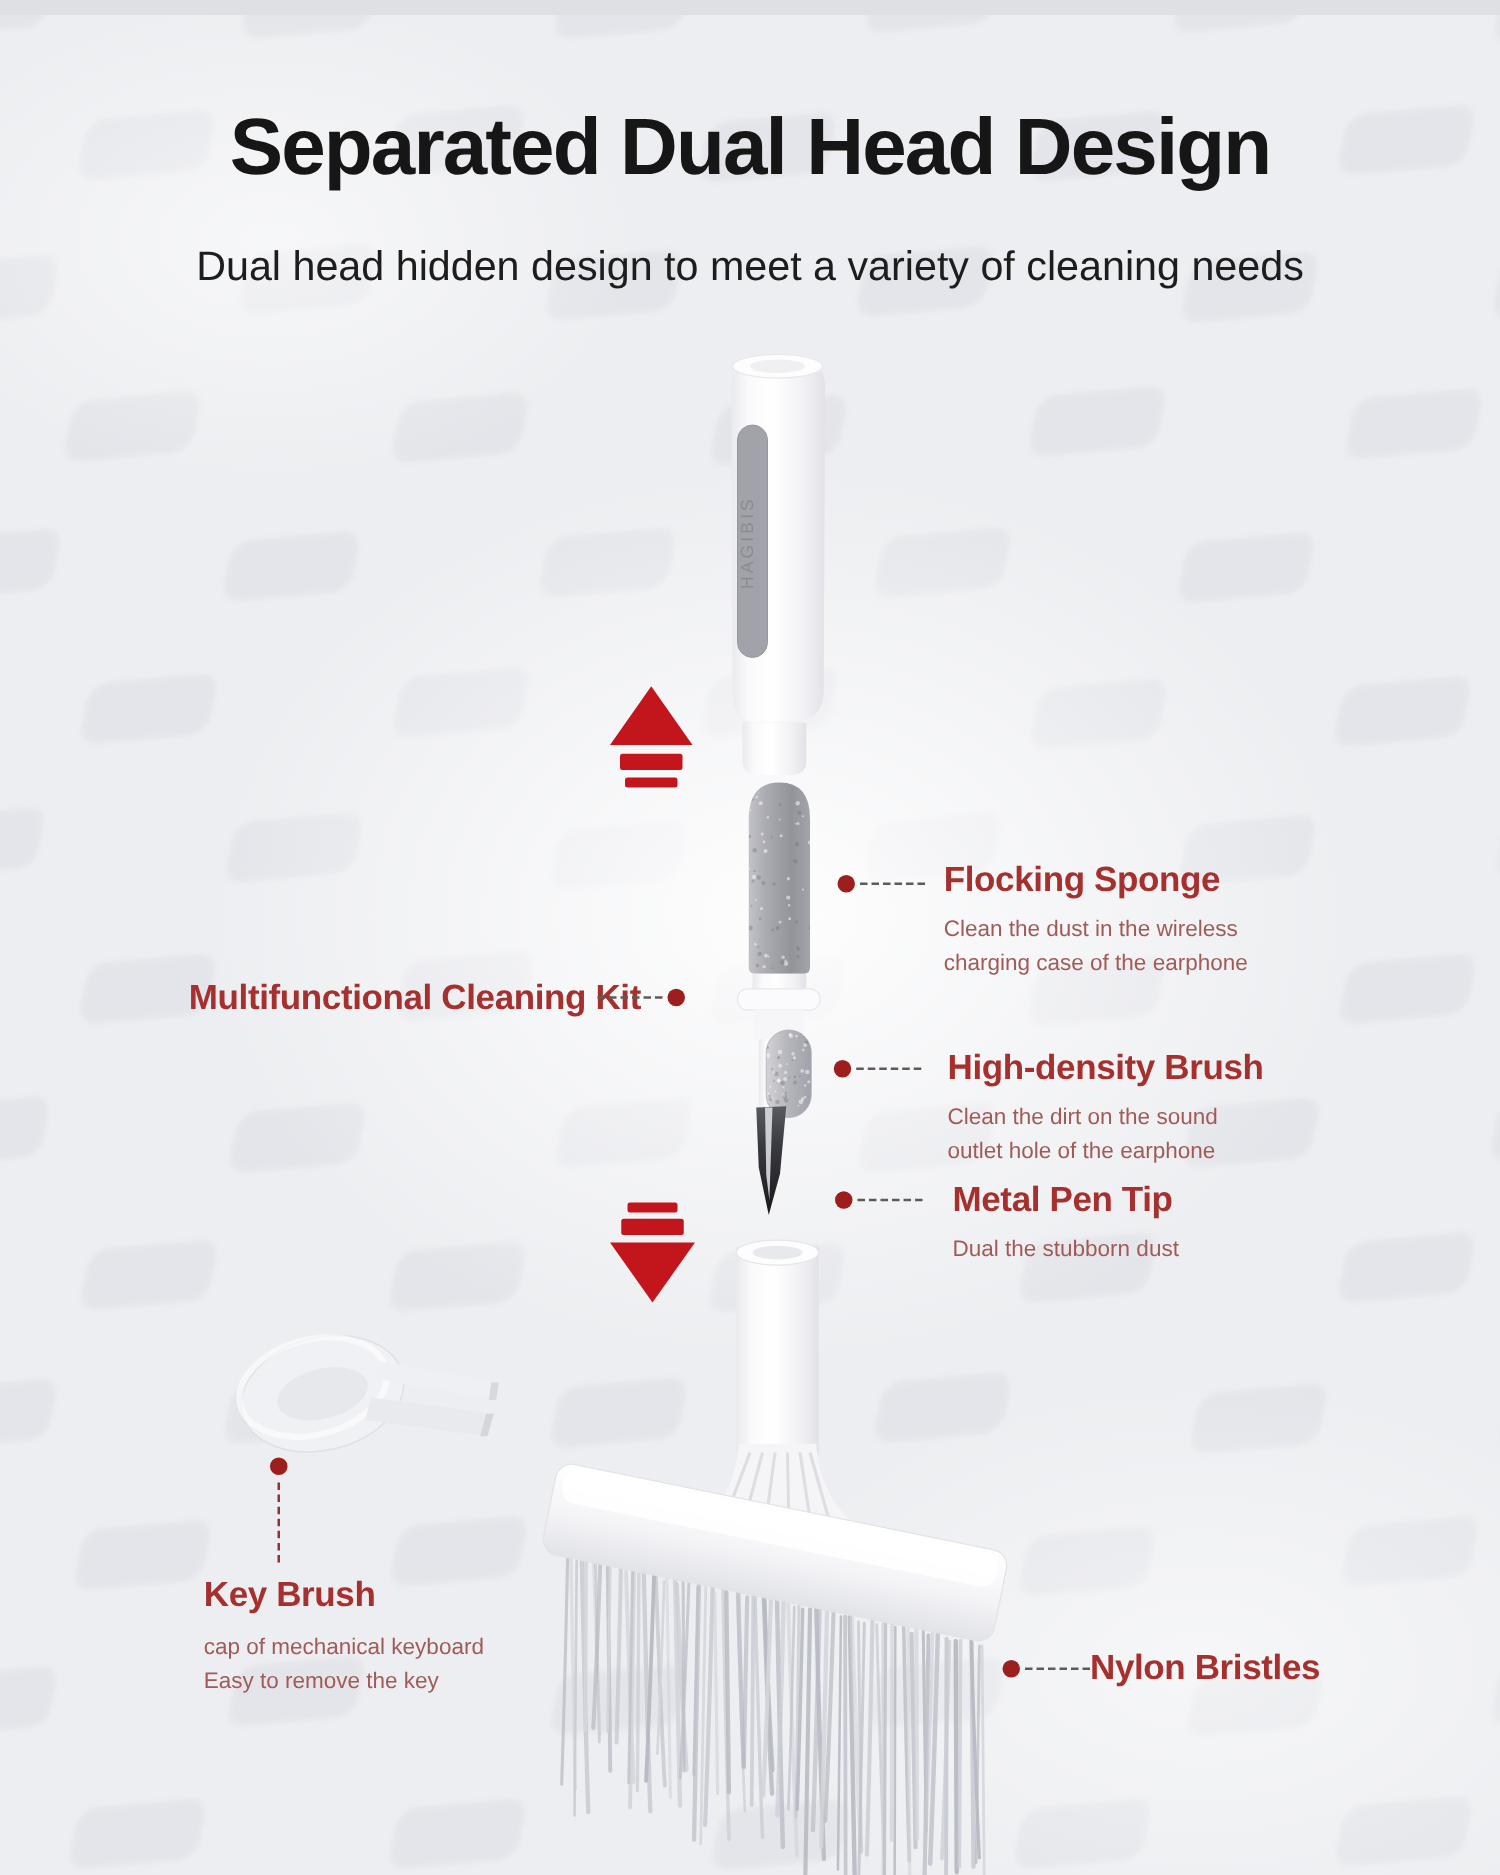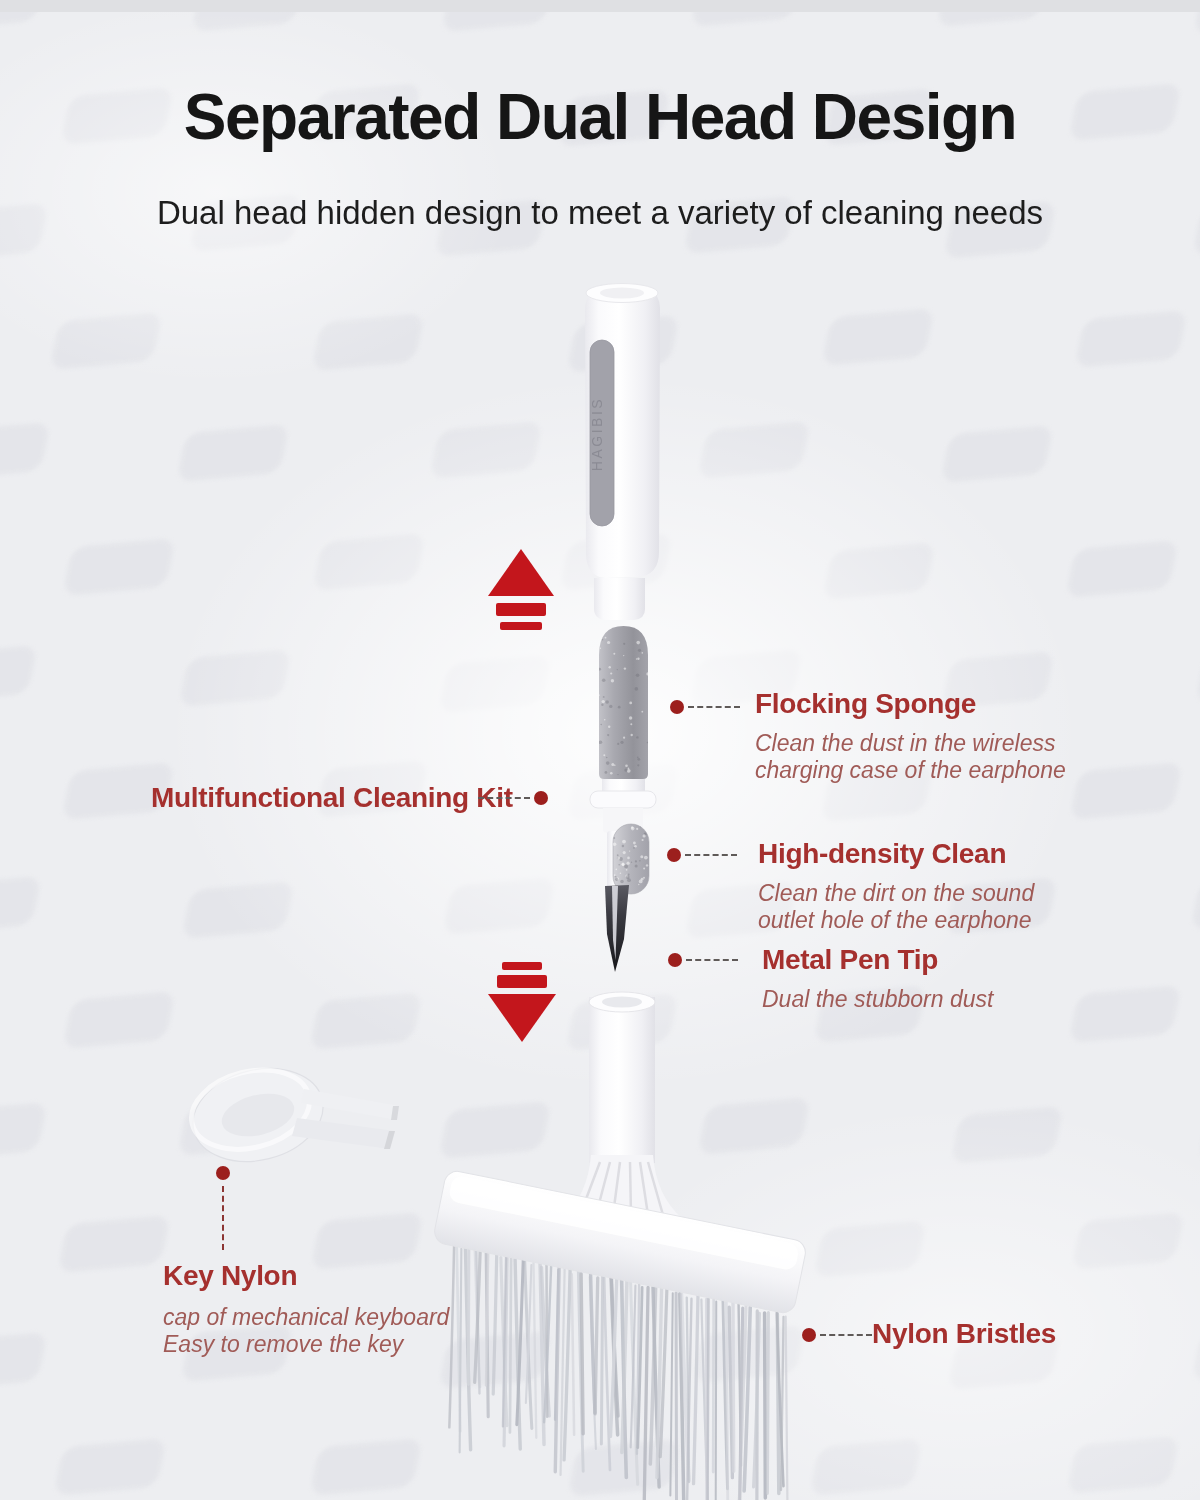--- a/index.html
+++ b/index.html
@@ -49,22 +49,22 @@
     position:absolute;height:0;border-top:2.5px dashed var(--leader-dash);
   }
   .vdashes{
     position:absolute;width:0;border-left:2.5px dashed var(--leader-dash-maroon);
   }
   .co-title{
     position:absolute;font-size:28px;font-weight:700;letter-spacing:-.3px;
     color:var(--callout-heading);white-space:nowrap;
   }
   .co-desc{
-    position:absolute;font-size:23px;line-height:27px;
-    color:var(--callout-description);white-space:nowrap;font-style:italic;
+    position:absolute;font-size:18px;line-height:27px;
+    color:var(--callout-description);white-space:nowrap;
   }
 </style>
 </head>
 <body>
 
 <div class="canvas">
 
   <div id="bg-pattern">
       <div class="stroke" style="left: -62.6831px; top: -34.8018px;"></div>
       <div class="stroke" style="left: 195.639px; top: -33.0128px;"></div>
@@ -458,36 +458,36 @@
     <div>Clean the dust in the wireless</div>
     <div>charging case of the earphone</div>
   </div>
 
   <div class="co-title" style="left:151px;top:770px;">Multifunctional Cleaning Kit</div>
   <span class="dashes" style="left:478px;top:785px;width:52px;"></span>
   <span class="dot" style="left:534px;top:779px;"></span>
 
   <span class="dot" style="left:667px;top:836px;"></span>
   <span class="dashes" style="left:685px;top:842px;width:52px;"></span>
-  <div class="co-title" style="left:758px;top:826px;">High-density Clean</div>
+  <div class="co-title" style="left:758px;top:826px;">High-density Brush</div>
   <div class="co-desc" style="left:758px;top:868px;">
     <div>Clean the dirt on the sound</div>
     <div>outlet hole of the earphone</div>
   </div>
 
   <span class="dot" style="left:668px;top:941px;"></span>
   <span class="dashes" style="left:686px;top:947px;width:52px;"></span>
   <div class="co-title" style="left:762px;top:932px;">Metal Pen Tip</div>
   <div class="co-desc" style="left:762px;top:974px;">
     <div>Dual the stubborn dust</div>
   </div>
 
   <span class="dot" style="left:216px;top:1154px;"></span>
   <span class="vdashes" style="left:222px;top:1174px;height:64px;"></span>
-  <div class="co-title" style="left:163px;top:1248px;">Key Nylon</div>
+  <div class="co-title" style="left:163px;top:1248px;">Key Brush</div>
   <div class="co-desc" style="left:163px;top:1292px;">
     <div>cap of mechanical keyboard</div>
     <div>Easy to remove the key</div>
   </div>
 
   <span class="dot" style="left:802px;top:1316px;"></span>
   <span class="dashes" style="left:820px;top:1322px;width:52px;"></span>
   <div class="co-title" style="left:872px;top:1306px;">Nylon Bristles</div>
 
 </div>

